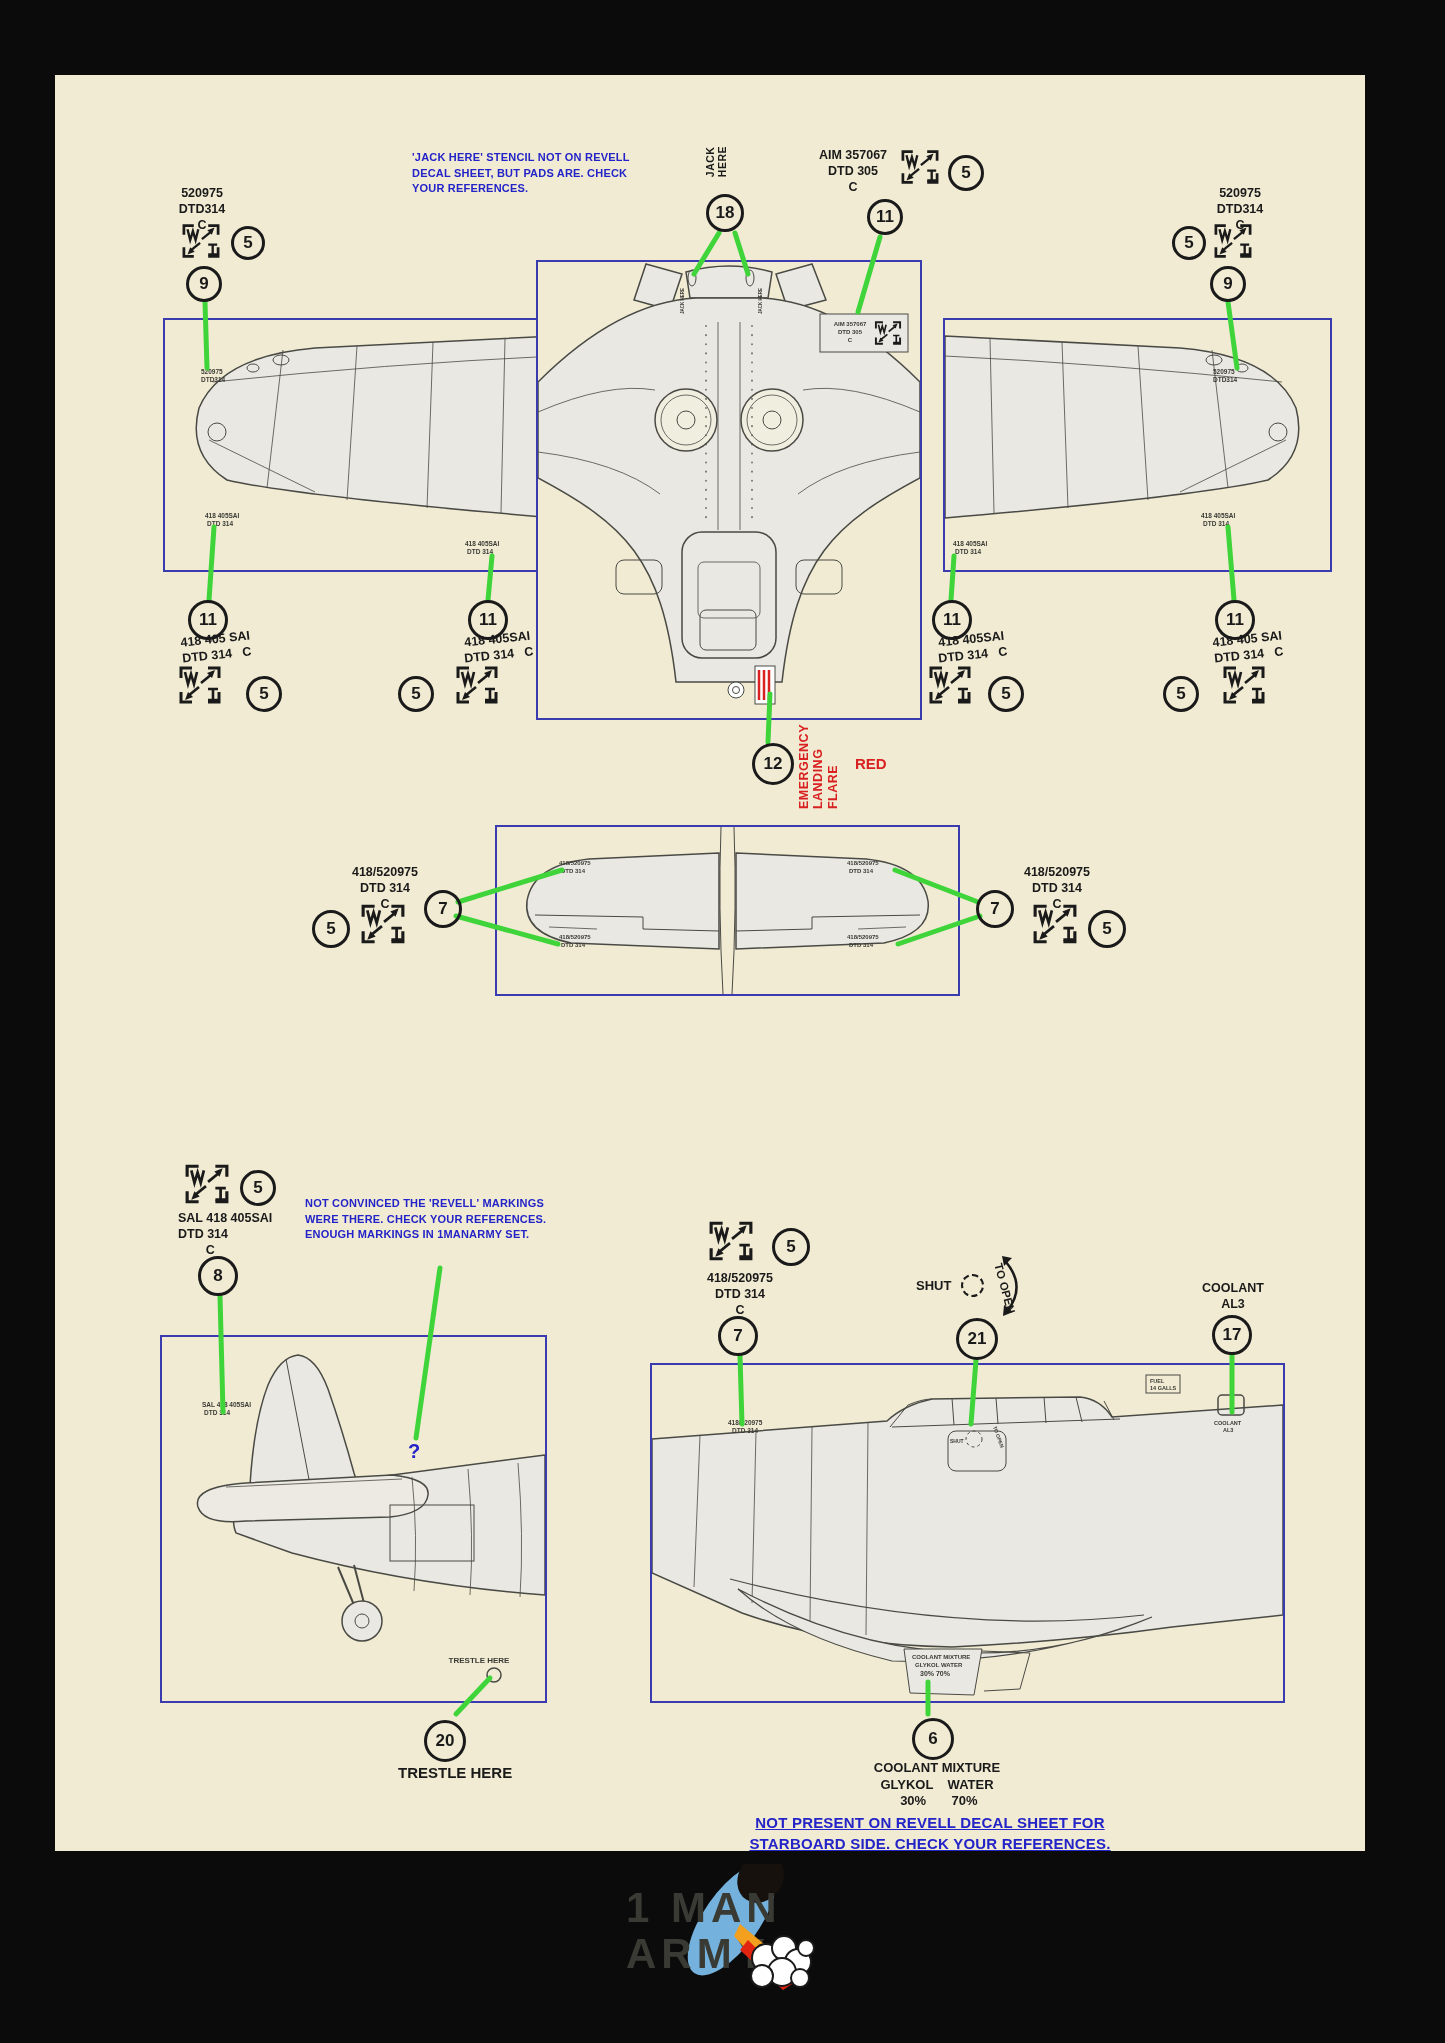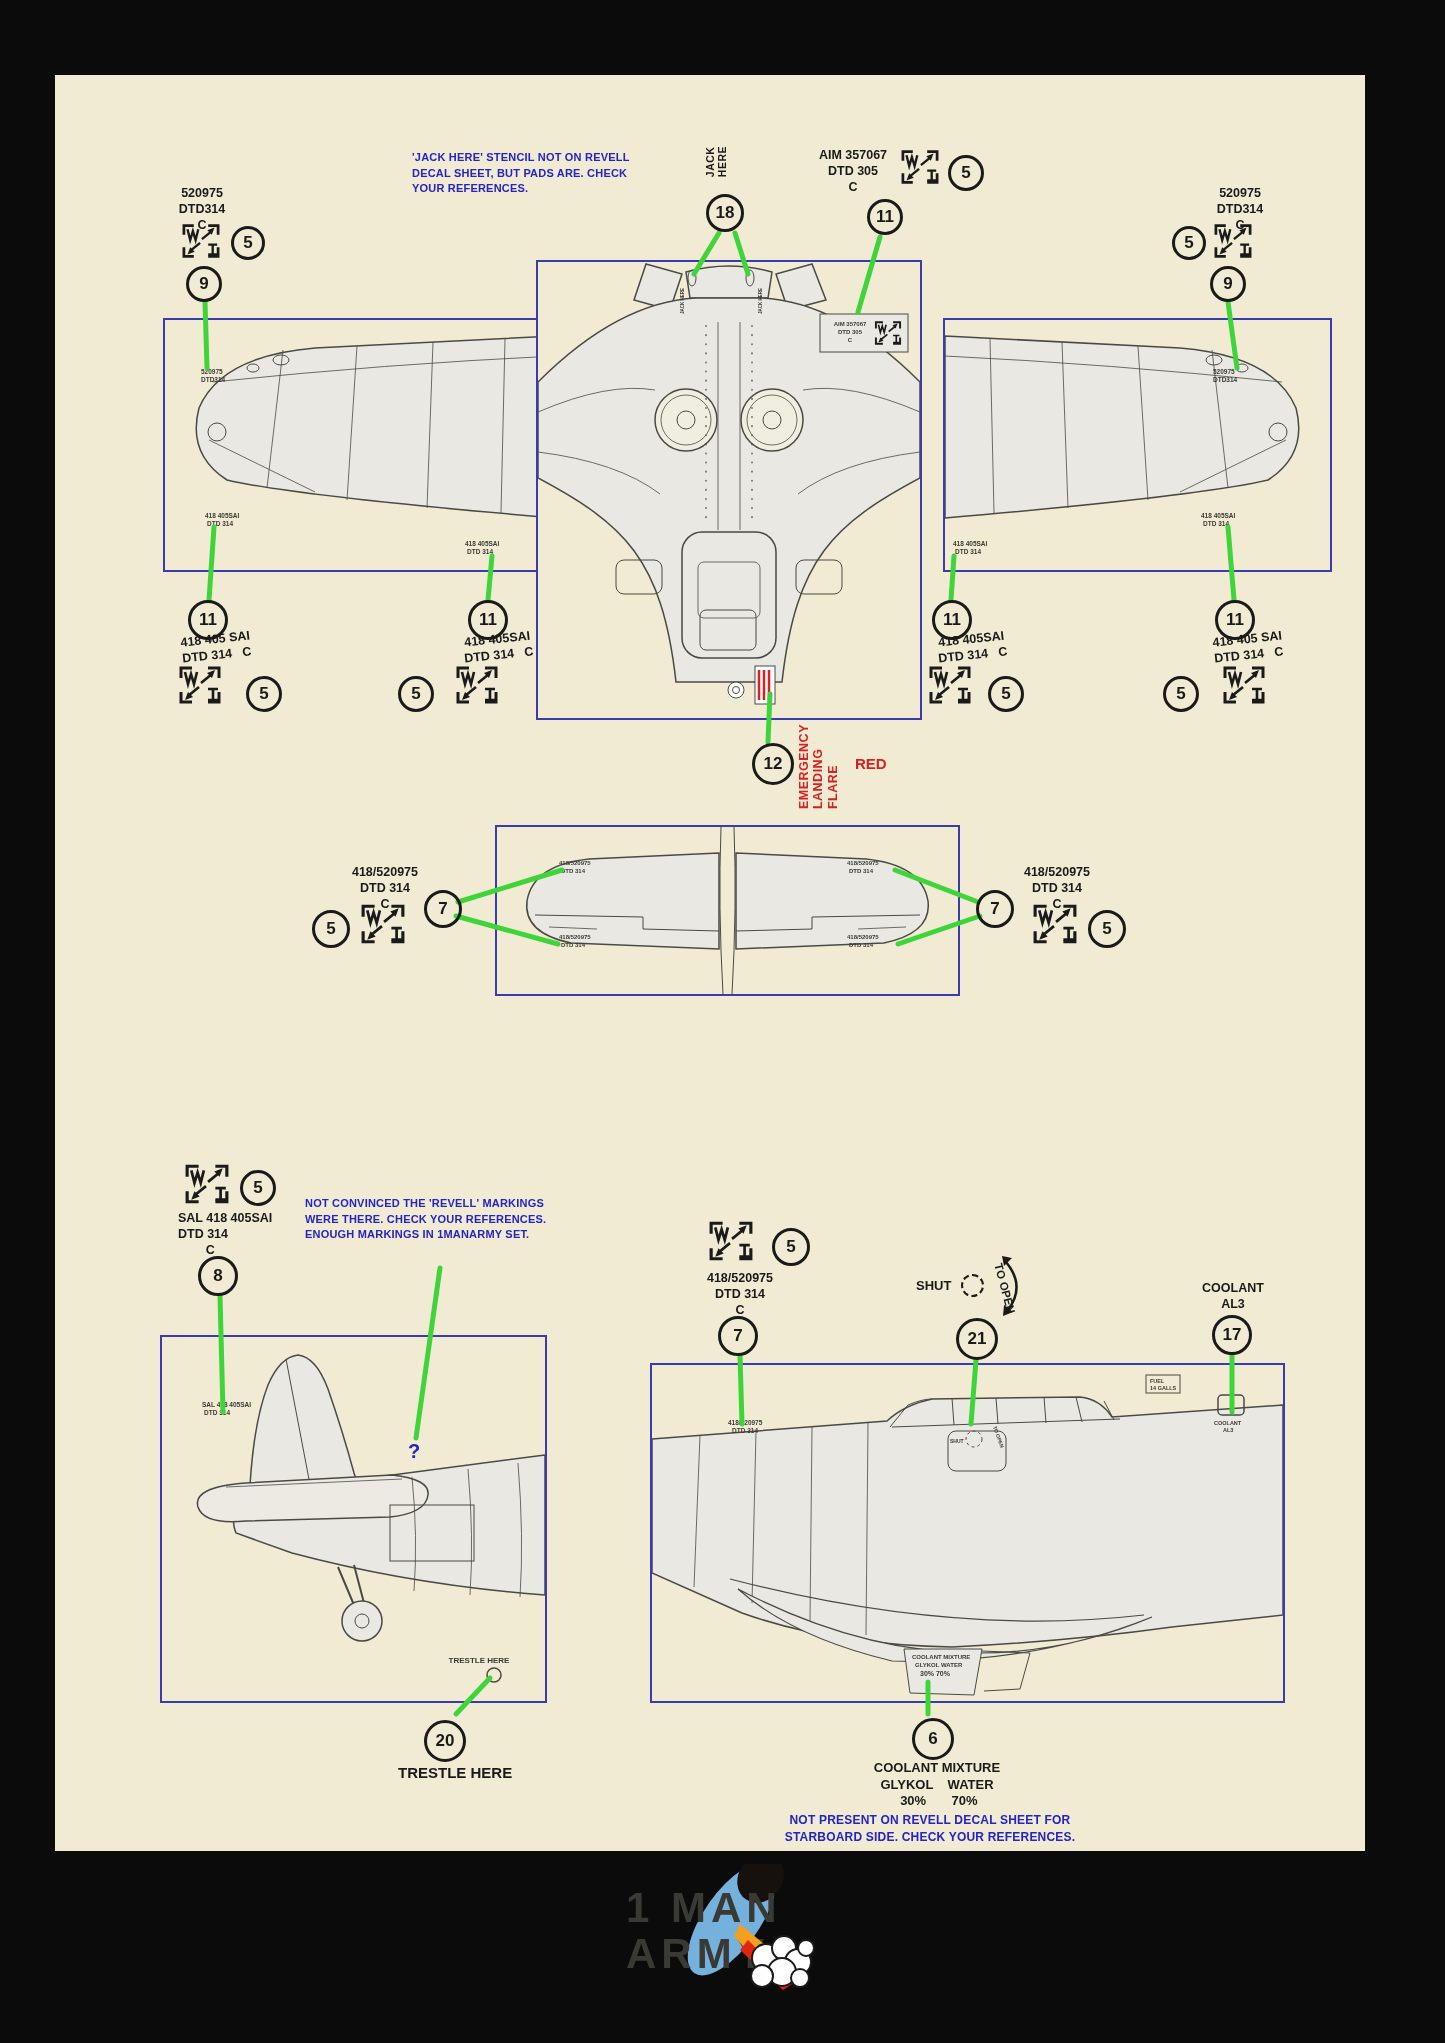--- a/index.html
+++ b/index.html
@@ -4,21 +4,21 @@
 <style>
   html,body{margin:0;padding:0;background:#0b0b0b;}
   .canvas{position:relative;width:1445px;height:2043px;background:#0b0b0b;overflow:hidden;
           font-family:"Liberation Sans",sans-serif;}
   .paper{position:absolute;left:55px;top:75px;width:1310px;height:1776px;background:#f1ebd3;z-index:0;}
   .abs{position:absolute;}
   .z1{z-index:1;} .z2{z-index:2;} .z3{z-index:3;}
   .title{font-weight:bold;font-size:35px;color:#111;letter-spacing:.5px;text-align:center;width:1445px;}
   .note{color:#2323c8;font-weight:bold;font-size:11px;line-height:1.42;white-space:pre-line;letter-spacing:.2px;}
   .note-c{text-align:center;}
-  .note-lg{font-size:12px;}
+  .note-lg{font-size:15px;text-decoration:underline;}
   .stencil{font-weight:bold;color:#1a1a1a;white-space:pre;text-align:center;line-height:1.28;font-size:12.5px;}
   .stencil-left{text-align:left;}
   .tilt{transform:rotate(-6deg);}
   .c{border:3px solid #1a1a1a;border-radius:50%;display:flex;align-items:center;justify-content:center;
      font-weight:bold;color:#1a1a1a;font-size:17px;background:transparent;box-sizing:border-box;}
   .vtext{writing-mode:vertical-rl;transform:rotate(180deg);white-space:pre;font-weight:bold;
          color:#1a1a1a;line-height:1.15;font-size:10.5px;letter-spacing:.5px;}
   .vred{color:#d92121;font-size:12.5px;}
   .red{color:#d92121;font-weight:bold;font-size:15px;}
   .qmark{color:#2323c8;font-weight:bold;font-size:20px;}

